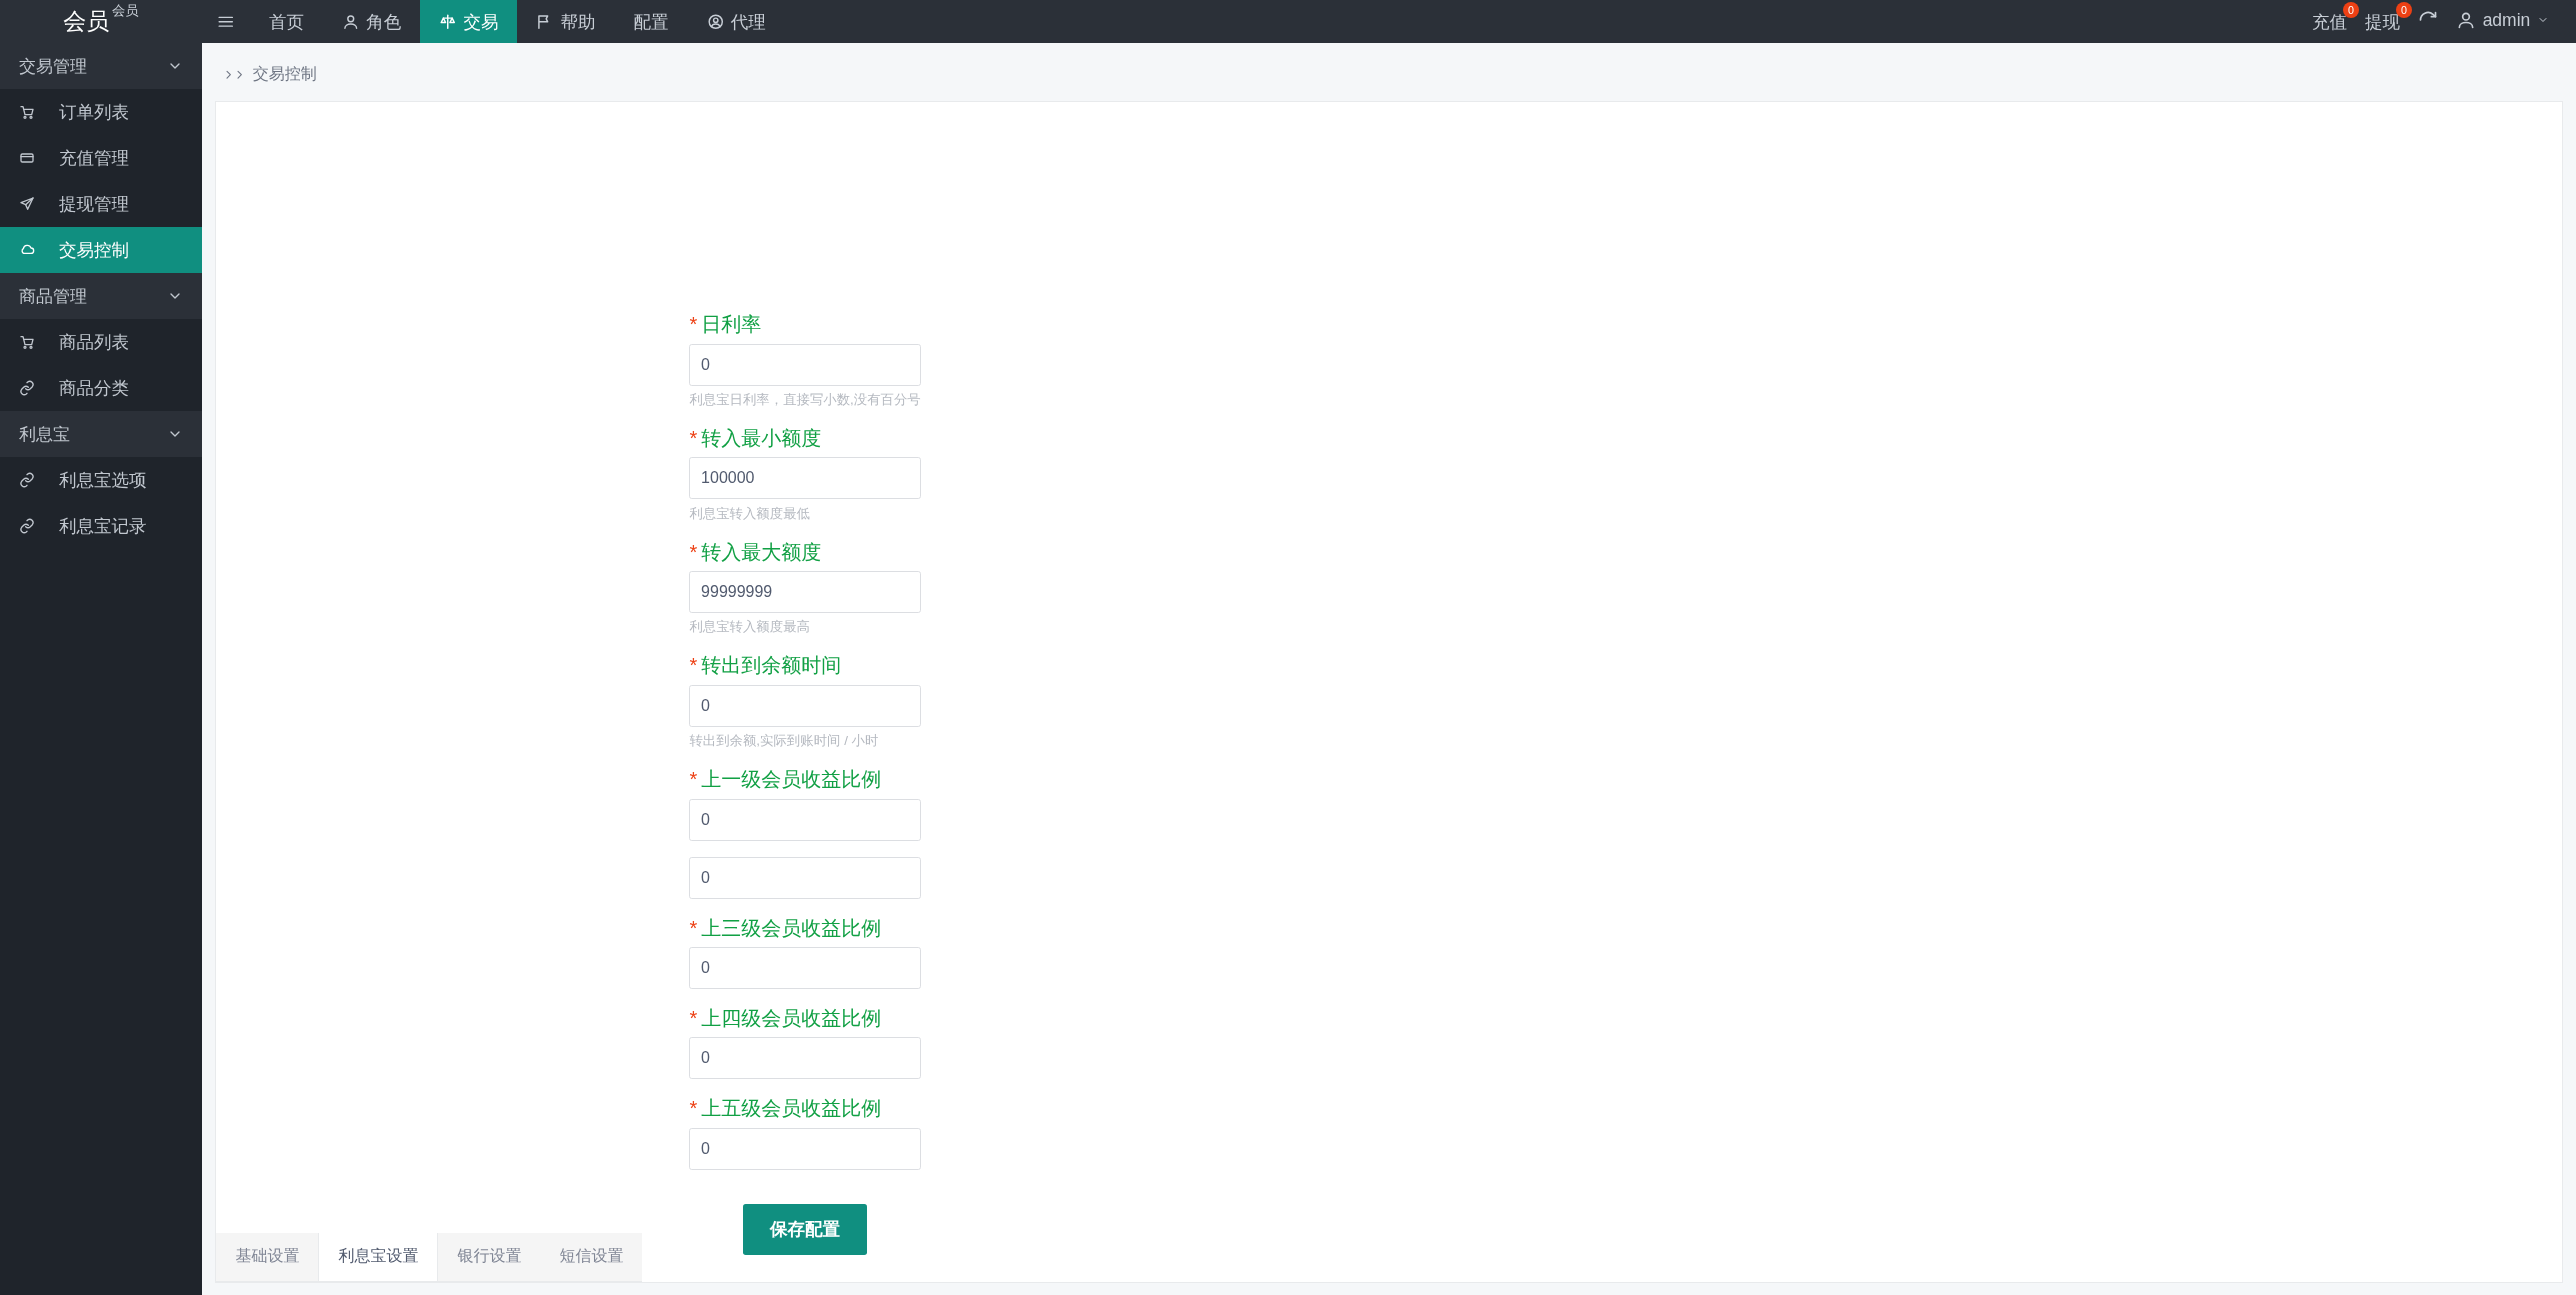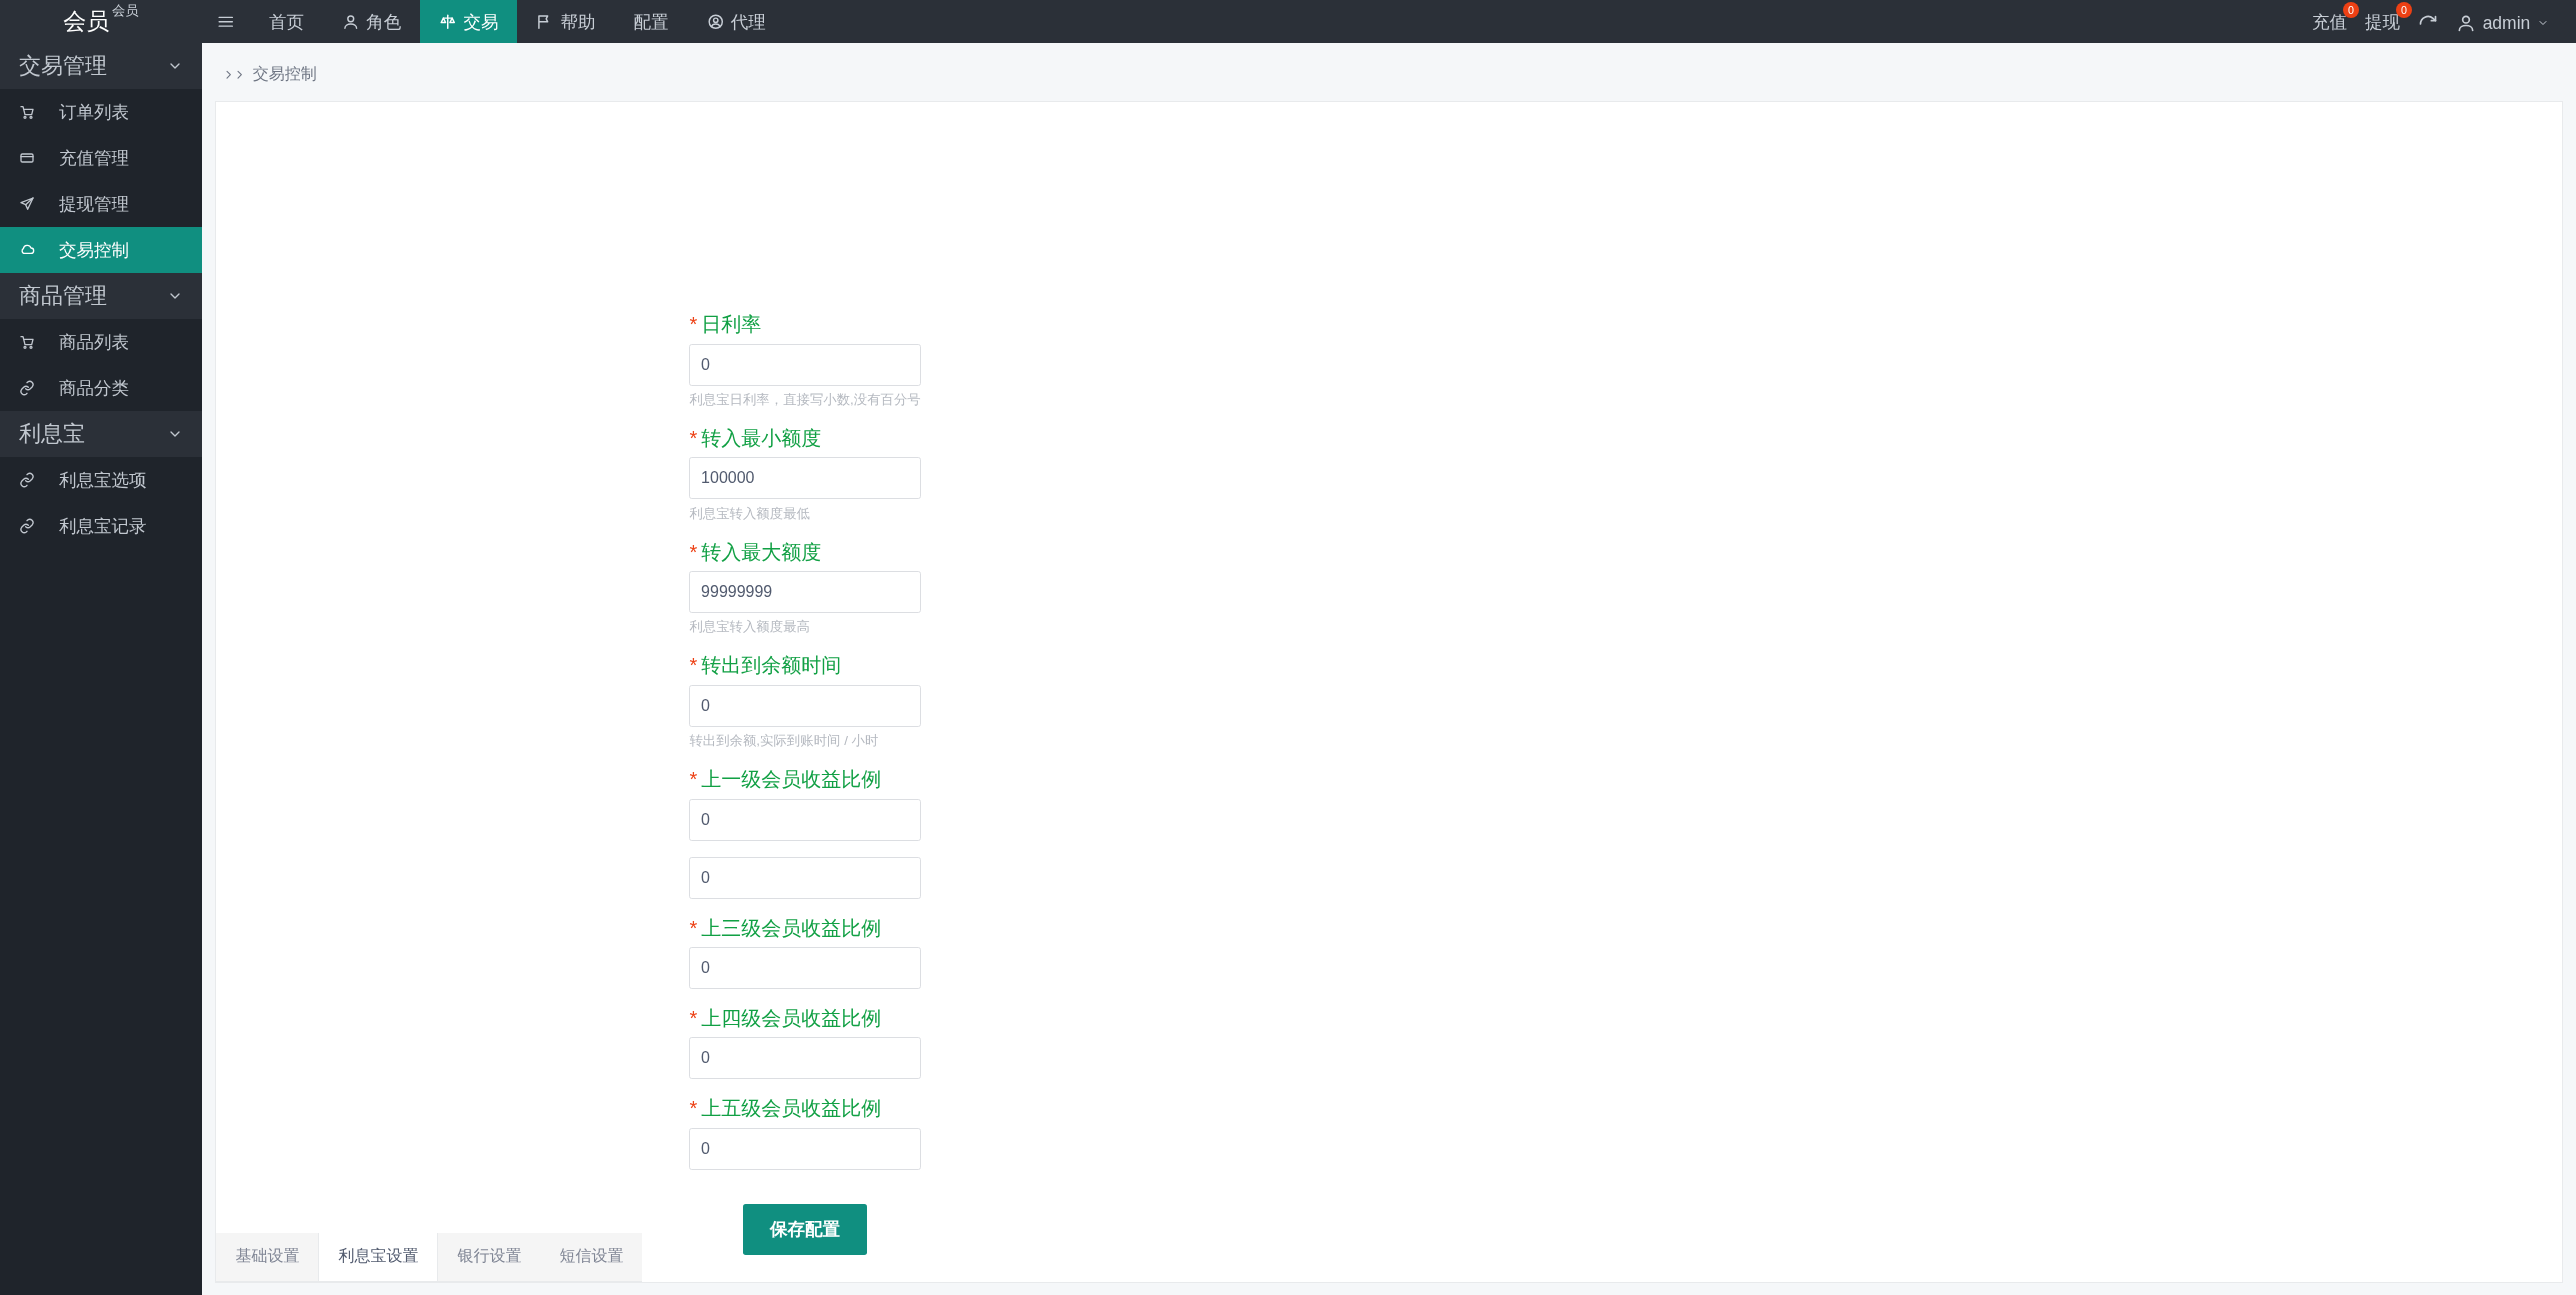--- a/index.html
+++ b/index.html
@@ -48,21 +48,21 @@
   cursor: pointer;
   gap: 6.7px;
   justify-content: center;
 }
 .topnav-item.active { background: #108f80; color: #fff; }
 .topnav-item svg, .hamburger svg { width: 17.5px; height: 17.5px; }
 
 .header-right {
   margin-left: auto;
   display: flex;
-  align-items: flex-end;
+  align-items: flex-start;
   gap: 18px;
   padding-right: 27px;
 }
 .hr-item { display: flex; align-items: center; gap: 6.7px; cursor: pointer; position: relative; }
 .badge {
   position: absolute;
   top: -8px;
   right: -12px;
   background: #ed4014;
   color: #fff;
@@ -87,21 +87,21 @@
   overflow-y: auto;
 }
 .side-group-header {
   height: 46px;
   display: flex;
   align-items: center;
   padding: 0 19px;
   background: #2b3038;
   cursor: pointer;
   justify-content: space-between;
-  font-size: 22px;
+  font-size: 17px;
 }
 .side-item {
   height: 46px;
   display: flex;
   align-items: center;
   padding: 0 19px;
   gap: 24px;
   cursor: pointer;
   font-size: 17.5px;
 }

